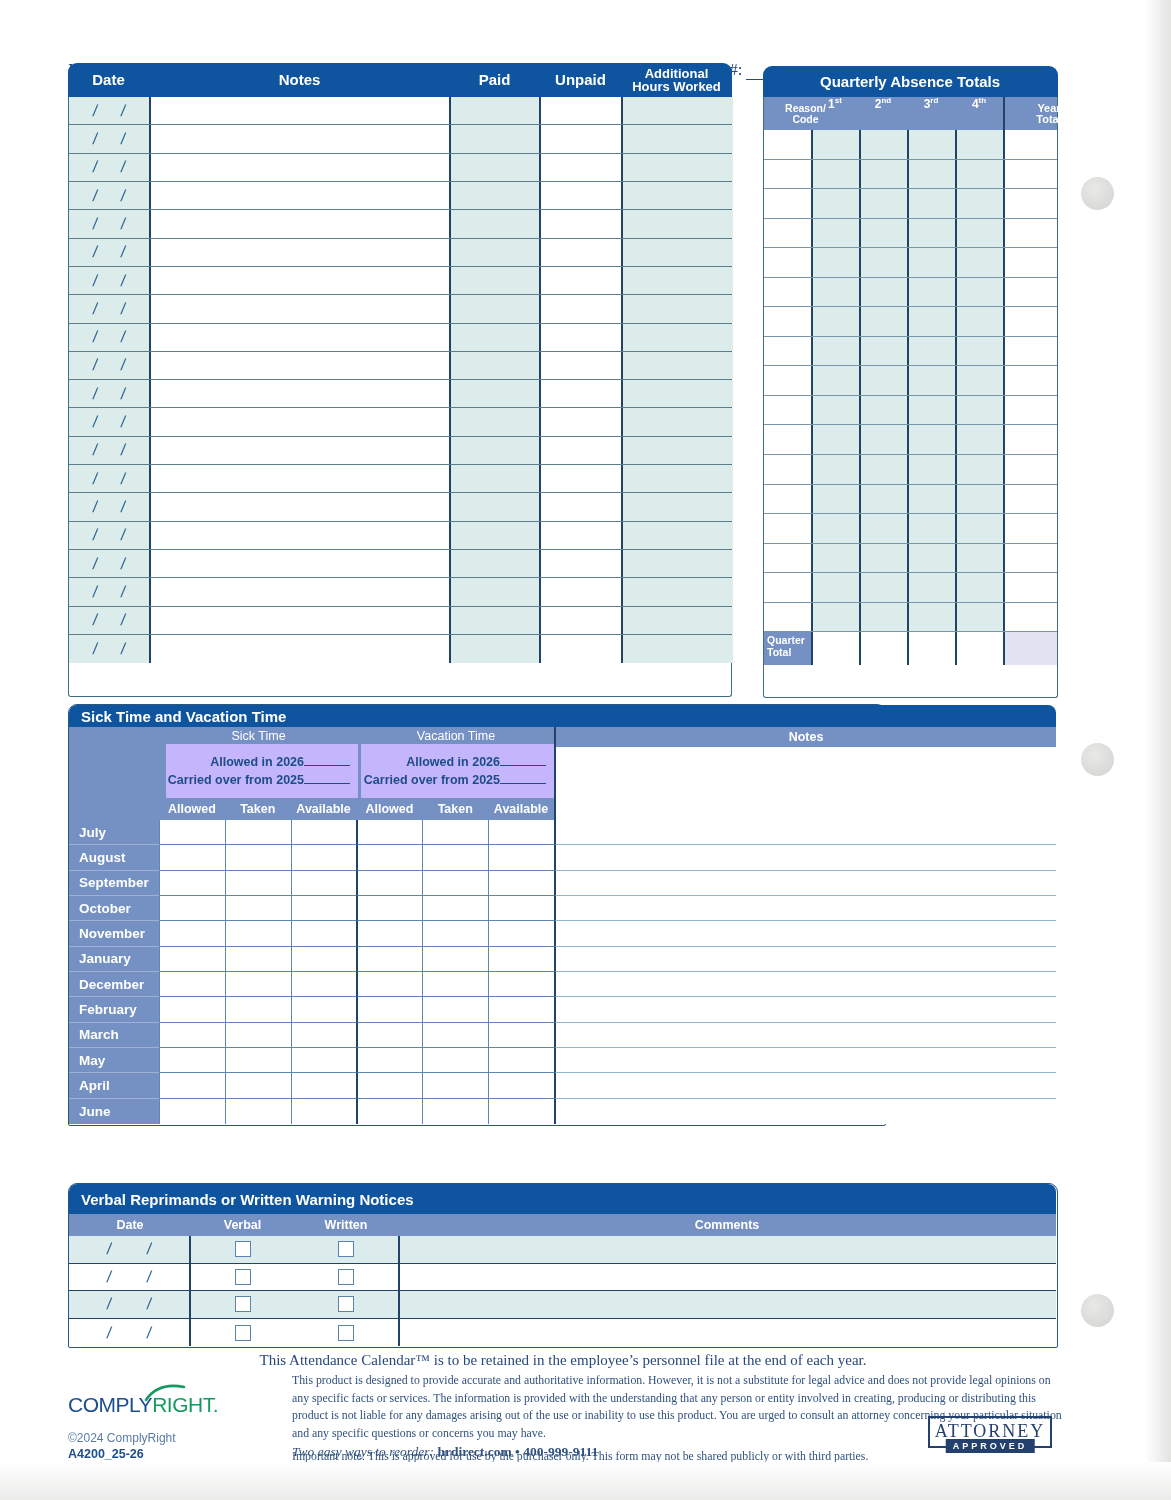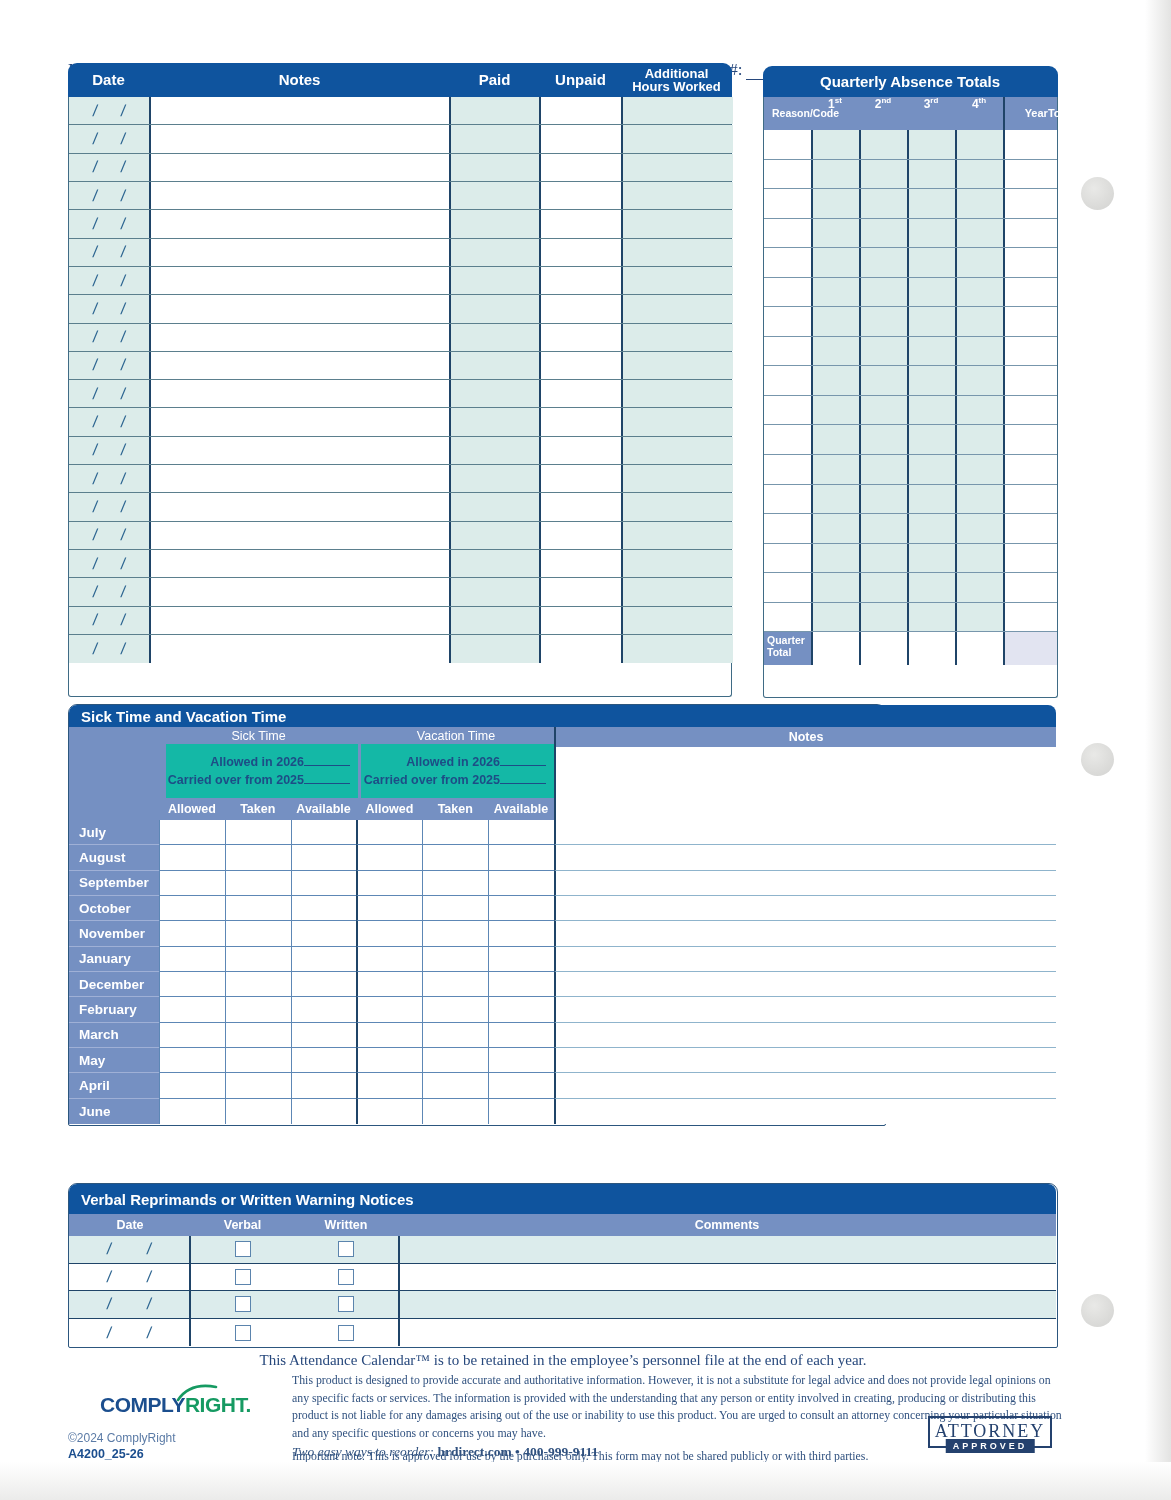--- a/index.html
+++ b/index.html
@@ -48,21 +48,21 @@
   .qt { position:absolute; left:763px; top:97px; width:295px; height:601px;
     border:1.5px solid #3f6b85; border-top:none; border-radius:0 0 3px 3px; }
   .qt-title { position:absolute; left:-1.5px; top:-31px; width:295px; height:31px;
     border-radius:9px 9px 0 0; display:flex; align-items:center; justify-content:center;
     font-size:15px; }
   .qt-sub { display:grid; grid-template-columns:47px 48px 48px 48px 48px 54px; height:33px;
     background:#7590c2; color:#fff; font-weight:bold; text-align:center; }
   .qt-sub > div { display:flex; align-items:center; justify-content:center;
     border-left:2px solid #1f4468; font-size:12px; line-height:1.0; }
   .qt-sub > div:first-child { border-left:none; font-size:10.5px; }
-  .qt-sub .two { flex-direction:row;padding-left:36px; }
+  .qt-sub .two { flex-direction:column;padding-left:36px; }
   .qt-sub sup { font-size:8px; vertical-align:super; }
   .qt-row { display:grid; grid-template-columns:47px 48px 48px 48px 48px 54px;
     height:29.55px; border-bottom:1.3px solid #7796ac; }
   .qt-row > div { border-left:2px solid #1f4468; }
   .qt-row > div:first-child { border-left:none; }
   .qt-foot { display:grid; grid-template-columns:47px 48px 48px 48px 48px 54px; height:33px; }
   .qt-foot > div { border-left:2px solid #1f4468; background:#fff; }
   .qt-foot > div:first-child { border-left:none; background:#7590c2; color:#fff;
     font-weight:bold; font-size:10.5px; line-height:1.1; padding:3px 0 0 3px; }
   .qt-foot .year { background:#e2e4f1; }
@@ -73,21 +73,21 @@
   .sv-header { position:absolute; left:0; top:0; width:987px; height:22px;
     border-radius:8px 8px 0 0; font-size:15px; padding-left:12px; display:flex; align-items:center; }
   .sv-band { position:absolute; left:0; top:22px; width:485px; height:93px; background:#7590c2; }
   .sv-notesbar { position:absolute; left:485px; top:22px; width:502px; height:20px;
     background:#7590c2; border-left:2px solid #1f4468; color:#fff; font-weight:bold;
     font-size:12.5px; display:flex; align-items:center; justify-content:center; }
   .sv-notesopen { position:absolute; left:485px; top:42px; width:502px; height:73px;
     background:#fff; border-left:2px solid #1f4468; }
   .sv-grouplbl { position:absolute; top:24px; height:15px; color:#fff; font-weight:normal;
     font-size:12.5px; text-align:center; }
-  .sv-box { position:absolute; top:39px; height:54px; background:#14b8a6; color:#1d4d86;
+  .sv-box { position:absolute; top:39px; height:54px; background:#c4b5fd; color:#1d4d86;
     font-weight:bold; font-size:12.5px; display:flex; flex-direction:column;
     justify-content:center; align-items:flex-end; padding:2px 8px 2px 7px; gap:4px; }
   .sv-box .row { white-space:nowrap; }
   .sv-box .fl { display:inline-block; width:46px; border-bottom:1.2px solid #1d4d86; height:11px; }
   .sv-subcols { position:absolute; left:90px; top:93px; width:395px; height:22px;
     display:grid; grid-template-columns:repeat(6,1fr); color:#fff; font-weight:bold;
     font-size:12.5px; text-align:center; align-items:center; }
   .sv-grid { position:absolute; left:0; top:115px; width:987px; height:304px; }
   .sv-mrow { display:grid; grid-template-columns:90px 65.8px 65.8px 65.8px 65.8px 65.8px 65.8px 1fr;
     height:25.33px; }
@@ -123,21 +123,21 @@
   .retention { position:absolute; left:68px; top:1352px; width:990px; text-align:center;
     font-family:"Liberation Serif", serif; font-size:15px; color:#27487c; font-weight:500; }
   .legal { position:absolute; left:292px; top:1372px; width:772px;
     font-family:"Liberation Serif", serif; font-size:11.8px; line-height:1.5; color:#30517f; }
   .legal .imp { margin-top:5px; }
   .reorder { position:absolute; left:292px; top:1444px; font-family:"Liberation Serif", serif;
     font-size:13.5px; color:#30517f; }
   .reorder em { font-style:italic; }
   .reorder b { font-weight:bold; }
   .logoblk { position:absolute; left:68px; top:1393px; width:220px; }
-  .logo { font-size:21px; font-weight:bold; letter-spacing:-0.5px; position:relative;margin-left:32px; }
+  .logo { font-size:21px; font-weight:normal; letter-spacing:-0.5px; position:relative; }
   .logo .p1 { color:#1b4e8e; }
   .logo .p2 { color:#169a62; }
   .logo svg { position:absolute; left:76px; top:-9px; }
   .copyright { margin-top:14px; font-size:12px; color:#5b7ba6; }
   .itemno { font-size:12.5px; color:#1b4e8e; font-weight:bold; margin-top:2px; }
   .badge { position:absolute; left:928px; top:1416px; width:124px; height:32px;
     border:2px solid #24416e; }
   .badge .atty { font-family:"Liberation Serif", serif; font-size:18px; letter-spacing:2px;
     color:#24416e; text-align:center; line-height:26px; }
   .badge .appr { position:absolute; left:50%; transform:translateX(-50%); bottom:-7px;

